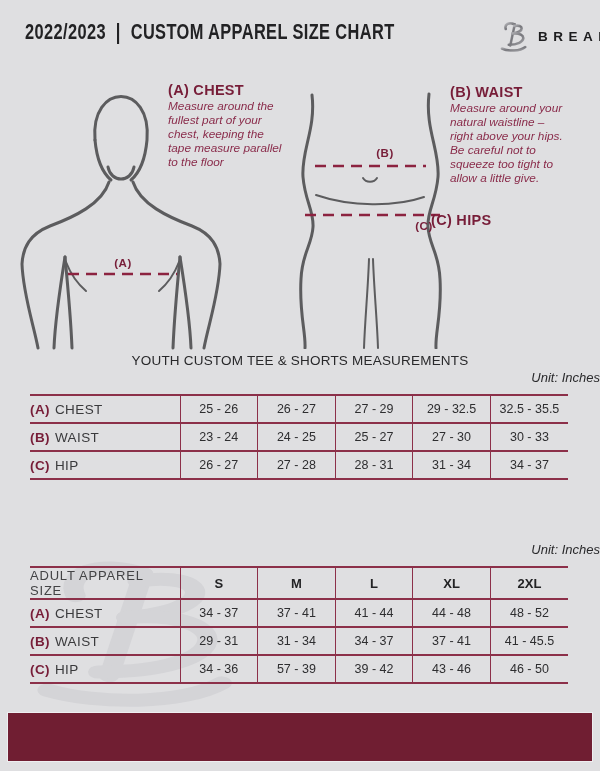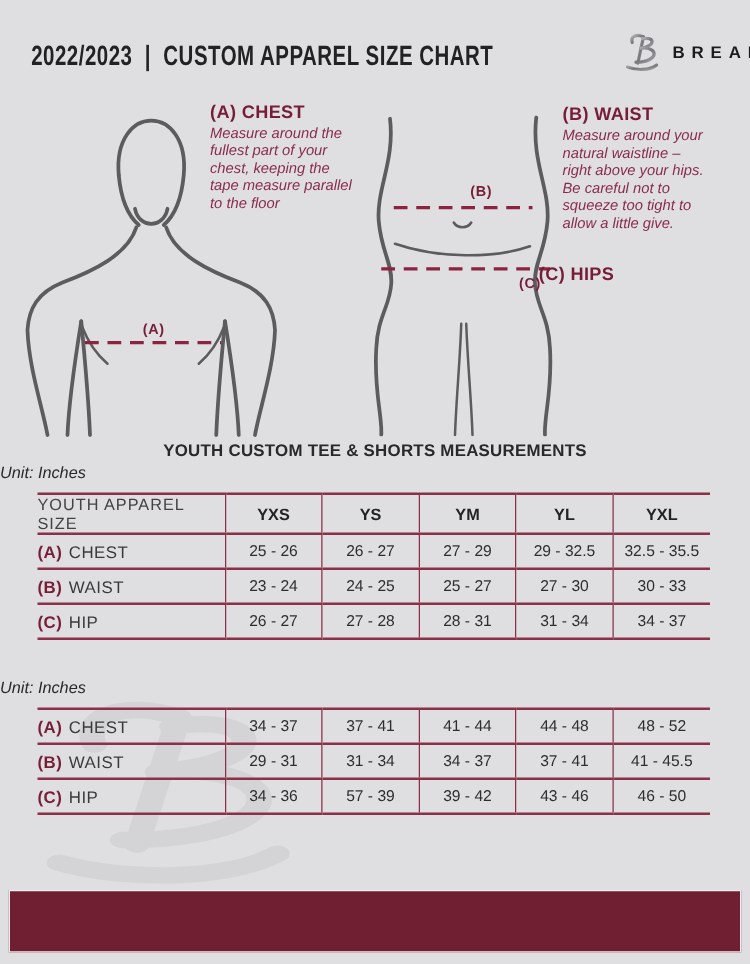--- a/index.html
+++ b/index.html
@@ -15,21 +15,21 @@
   .canvas{
     position:relative;width:600px;height:771px;overflow:hidden;
     background:var(--bg);
     font-family:"Liberation Sans",sans-serif;
   }
   
   .watermark{position:absolute;left:25px;top:552px;width:225px;height:160px;z-index:0;}
   .watermark path{fill:none;stroke:#d4d4d7;stroke-width:3.6;stroke-linecap:round;}
   
   .header{position:absolute;top:20px;left:25px;right:20px;height:38px;
-    display:flex;justify-content:space-between;align-items:flex-end;z-index:2;}
+    display:flex;justify-content:space-between;align-items:flex-start;z-index:2;}
   .hdr-title{font-weight:bold;font-size:21px;letter-spacing:0.5px;white-space:pre;
     transform:scale(0.78,1.06);transform-origin:left center;color:#222224;}
   .brand{display:flex;align-items:center;gap:9px;}
   .logo{width:30px;height:33px;}
   .logo path{fill:none;stroke:url(#lgrad);stroke-width:3.4;stroke-linecap:round;}
   .brand-name{font-weight:bold;font-size:13.5px;letter-spacing:5.5px;color:#1c1c1e;}
   
   .fig-upper{position:absolute;left:10px;top:78px;z-index:1;}
   .fig-lower{position:absolute;left:293px;top:91px;z-index:1;}
   .body-stroke path{fill:none;stroke:var(--stroke);stroke-width:3;stroke-linecap:round;}
@@ -39,23 +39,23 @@
     letter-spacing:0.5px;font-family:"Liberation Sans",sans-serif;}
   
   .sec{position:absolute;z-index:2;}
   .sec-a{left:168px;top:82px;width:132px;}
   .sec-b{left:450px;top:84px;width:132px;}
   .sec-c{left:431px;top:212px;width:140px;}
   .sec-heading{font-size:14.5px;font-weight:bold;color:var(--accent);letter-spacing:0.3px;}
   .sec-body{margin-top:1px;font-style:italic;font-size:11.8px;line-height:1.19;
     color:var(--body-maroon);white-space:pre-line;}
   
-  .tbl-title{position:absolute;left:0;width:100%;text-align:center;font-weight:bold;
+  .tbl-title{position:absolute;left:0;width:100%;text-align:center;font-weight:normal;
     font-size:13.5px;letter-spacing:0.2px;color:var(--ink);z-index:2;}
-  .tbl-unit{position:absolute;left:0;width:100%;text-align:left;font-style:italic;
+  .tbl-unit{position:absolute;left:0;width:100%;text-align:right;font-style:italic;
     font-size:13px;color:var(--ink);z-index:2;}
   .sizes{position:absolute;left:30px;width:538px;border-collapse:collapse;
     table-layout:fixed;z-index:2;background:transparent;}
   .sizes td{border-top:2px solid var(--tb);border-bottom:2px solid var(--tb);padding:0;}
   .sizes td + td{border-left:1.5px solid var(--tb);}
   .c-label{width:150px;}
   .hrow td{height:27px;}
   .drow td{height:26px;}
   .cell-label{padding-left:10px;font-size:13.5px;color:#3a3a3c;letter-spacing:0.4px;}
   .hdr-label{font-size:13px;color:#434345;letter-spacing:0.8px;}
@@ -159,28 +159,20 @@
   <table class="sizes" style="top:394px">
     <colgroup>
       <col class="c-label">
         <col>
         <col>
         <col>
         <col>
         <col>
     </colgroup>
     <tbody>
-      <tr class="hrow">
-        <td class="cell-label hdr-label">YOUTH APPAREL SIZE</td>
-        <td class="cell-size">YXS</td>
-        <td class="cell-size">YS</td>
-        <td class="cell-size">YM</td>
-        <td class="cell-size">YL</td>
-        <td class="cell-size">YXL</td>
-      </tr>
       <tr class="drow">
         <td class="cell-label"><span class="pfx">(A)</span><span>CHEST</span></td>
         <td class="cell-val">25 - 26</td>
         <td class="cell-val">26 - 27</td>
         <td class="cell-val">27 - 29</td>
         <td class="cell-val">29 - 32.5</td>
         <td class="cell-val">32.5 - 35.5</td>
       </tr>
       <tr class="drow">
         <td class="cell-label"><span class="pfx">(B)</span><span>WAIST</span></td>
@@ -205,20 +197,28 @@
   <table class="sizes" style="top:566px">
     <colgroup>
       <col class="c-label">
         <col>
         <col>
         <col>
         <col>
         <col>
     </colgroup>
     <tbody>
+      <tr class="hrow">
+        <td class="cell-label hdr-label">ADULT APPAREL SIZE</td>
+        <td class="cell-size">S</td>
+        <td class="cell-size">M</td>
+        <td class="cell-size">L</td>
+        <td class="cell-size">XL</td>
+        <td class="cell-size">2XL</td>
+      </tr>
       <tr class="drow">
         <td class="cell-label"><span class="pfx">(A)</span><span>CHEST</span></td>
         <td class="cell-val">34 - 37</td>
         <td class="cell-val">37 - 41</td>
         <td class="cell-val">41 - 44</td>
         <td class="cell-val">44 - 48</td>
         <td class="cell-val">48 - 52</td>
       </tr>
       <tr class="drow">
         <td class="cell-label"><span class="pfx">(B)</span><span>WAIST</span></td>

